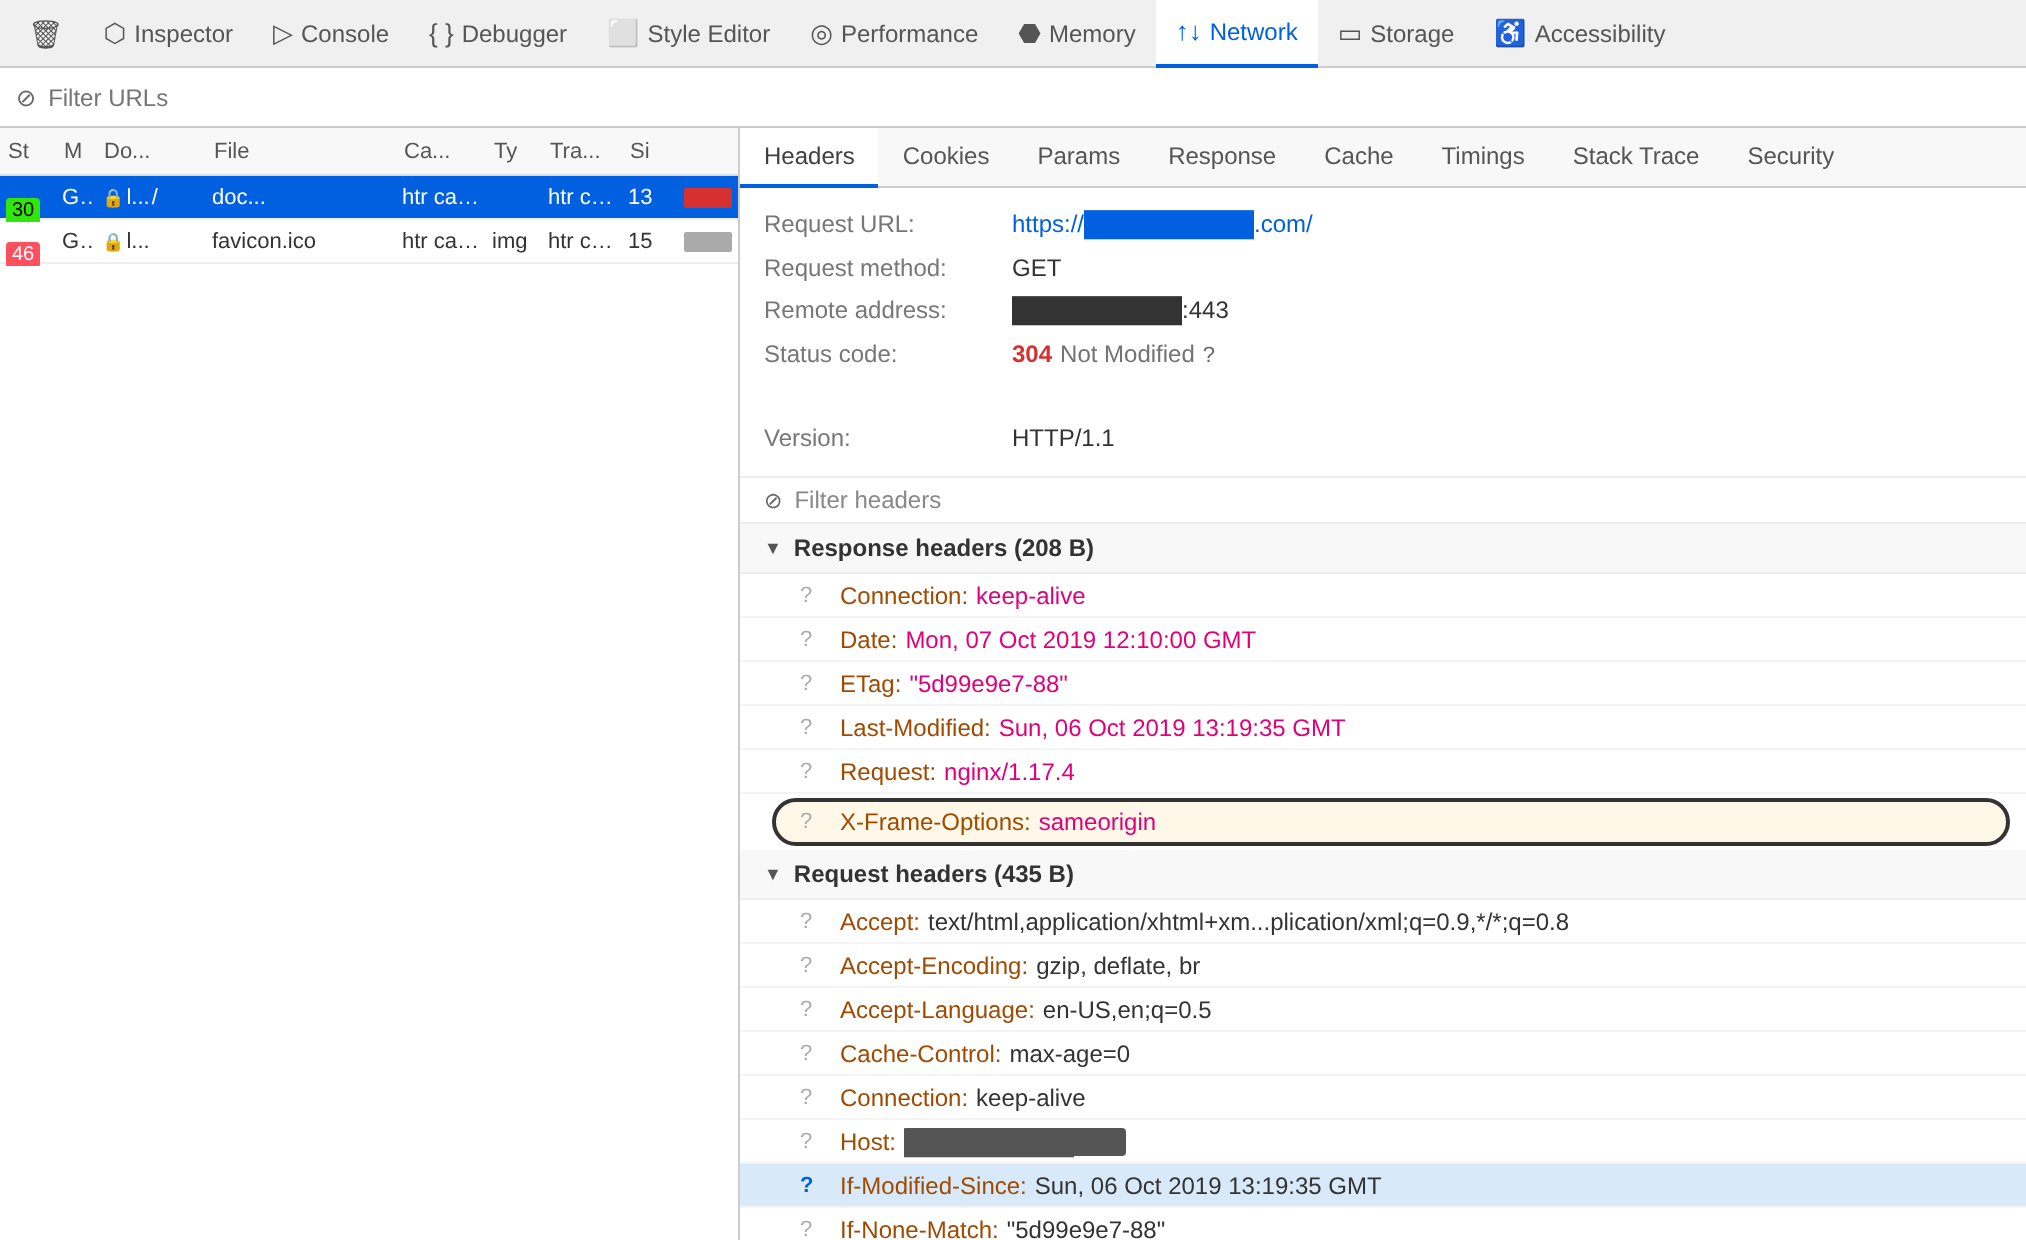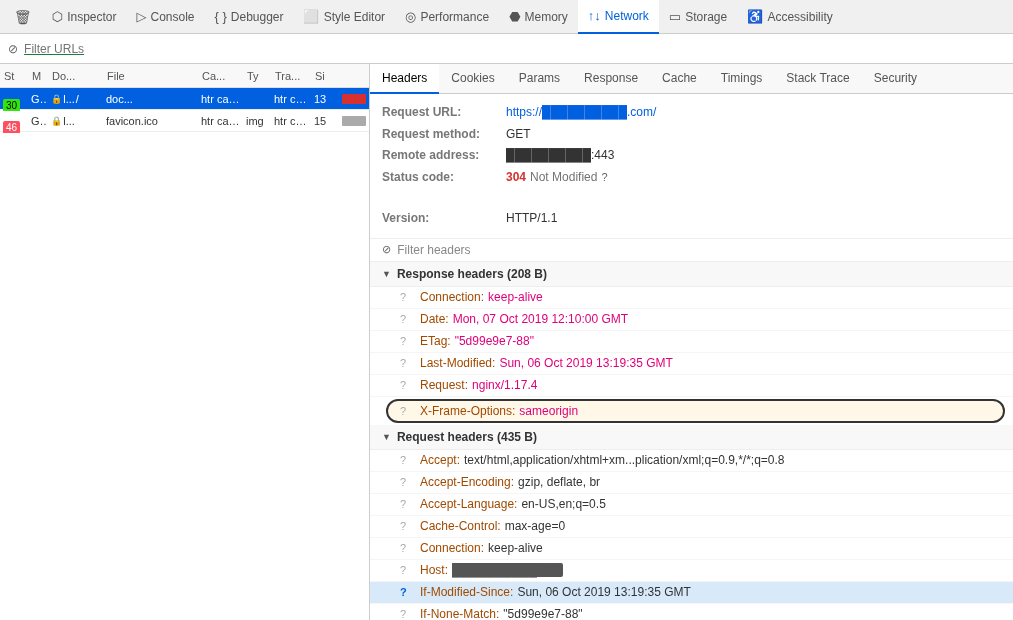--- a/index.html
+++ b/index.html
@@ -44,21 +44,20 @@
       padding: 0 8px;
       gap: 6px;
     }
     .filter-bar-icon { color: #666; font-size: 12px; }
     .filter-input {
       border: none;
       outline: none;
       font-size: 12px;
       color: #15803d;
       flex: 1;
-      text-decoration: underline;
     }
 
     
     .main-layout {
       display: flex;
       height: calc(620px - 64px);
       overflow: hidden;
     }
 
     
@@ -144,34 +143,34 @@
       padding: 4px 12px;
       font-size: 12px;
       color: #555;
       cursor: pointer;
       height: 30px;
       display: flex;
       align-items: center;
       border-bottom: 2px solid transparent;
     }
     .sub-tab.active {
-      color: #000000;
+      color: #404040;
       border-bottom: 2px solid #0060df;
       background: #fff;
     }
 
     
     .request-info {
       padding: 8px 12px;
       border-bottom: 1px solid #eee;
       font-size: 12px;
       line-height: 1.8;
     }
     .info-row { display: flex; gap: 4px; align-items: baseline; }
-    .info-label { color: #777; font-weight: 700; min-width: 120px; }
+    .info-label { color: #777; font-weight: 400; min-width: 120px; }
     .info-value { color: #333; }
     .info-value.url { color: #0060df; }
     .info-value.method { color: #333; }
     .status-304 { color: #d63030; font-weight: 600; }
     .status-text { color: #737373; }
     .version-text { color: #333; margin-top: 20px; }
     .help-icon { color: #666; cursor: pointer; font-size: 11px; }
 
     
     .filter-headers-bar {

